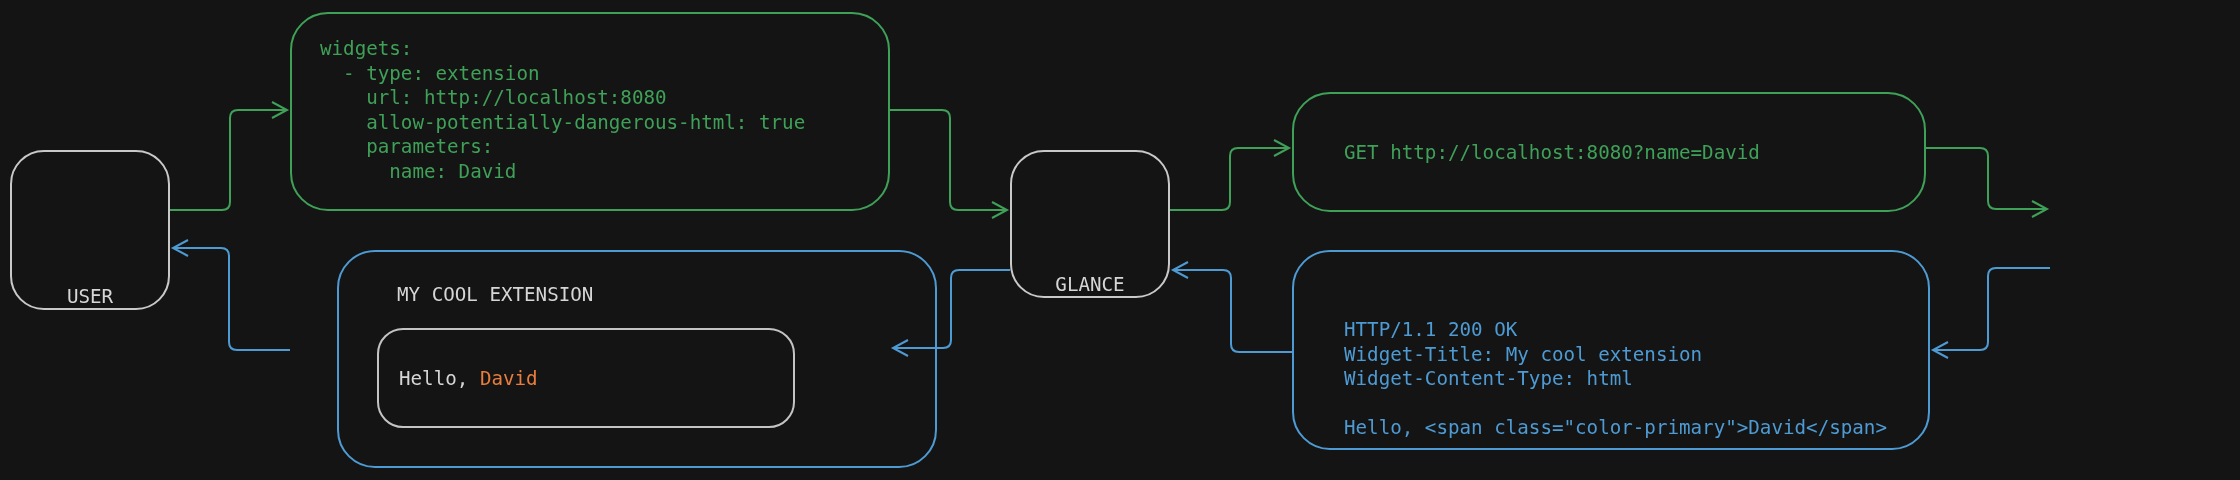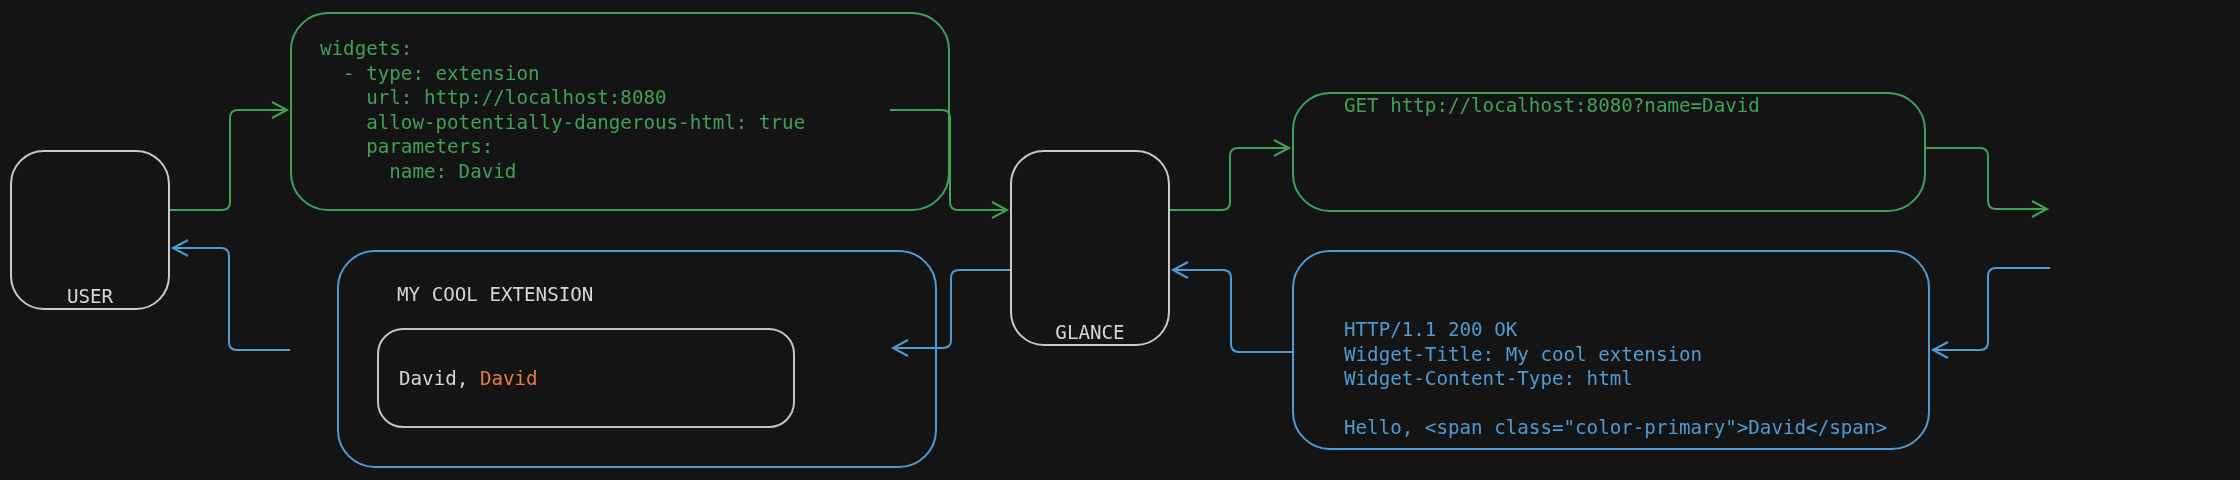--- a/index.html
+++ b/index.html
@@ -56,20 +56,21 @@
     font-family: inherit;
     font-size: 19.2px;
     line-height: 24.5px;
     white-space: pre;
   }
   #config-box   pre.code { padding: 23px 0 0 28px; }
   #response-box pre.code { padding: 30px 0 0 50px; margin-top: 36px; }
 
   #request-box {
     display: flex;
+    align-items: center;
     font-size: 19.2px;
     padding-left: 50px;
   }
 
   #widget-box .widget-title {
     position: absolute;
     left: 58px;
     top: 31px;
     font-size: 19.2px;
     color: var(--c-text);
@@ -116,26 +117,26 @@
     <path class="edge blue" d="M 2050 268 L 1996 268 Q 1988 268 1988 276 L 1988 342 Q 1988 350 1980 350 L 1933 350" marker-end="url(#mk-blue)"></path>
     <path class="edge blue" d="M 1292 352 L 1239 352 Q 1231 352 1231 344 L 1231 278 Q 1231 270 1223 270 L 1173 270" marker-end="url(#mk-blue)"></path>
     <path class="edge blue" d="M 1010 270 L 959 270 Q 951 270 951 278 L 951 340 Q 951 348 943 348 L 893 348" marker-end="url(#mk-blue)"></path>
     <path class="edge blue" d="M 290 350 L 237 350 Q 229 350 229 342 L 229 256 Q 229 248 221 248 L 173 248" marker-end="url(#mk-blue)"></path>
   </svg>
 
   <div class="box node" id="node-user" style="left:10px; top:150px; width:160px; height:160px;">
     <span>USER</span>
   </div>
 
-  <div class="box node" id="node-glance" style="left:1010px; top:150px; width:160px; height:196px;">
+  <div class="box node" id="node-glance" style="left:1010px; top:150px; width:160px; height:148px;">
     <span>GLANCE</span>
   </div>
 
 
-  <div class="box msgbox green" id="config-box" style="left:290px; top:12px; width:660px; height:199px;">
+  <div class="box msgbox green" id="config-box" style="left:290px; top:12px; width:600px; height:199px;">
     <pre class="code">widgets:
   - type: extension
     url: http://localhost:8080
     allow-potentially-dangerous-html: true
     parameters:
       name: David</pre>
   </div>
 
   <div class="box msgbox green" id="request-box" style="left:1292px; top:92px; width:634px; height:120px;">
     <span>GET http://localhost:8080?name=David</span>
@@ -145,17 +146,17 @@
     <pre class="code">HTTP/1.1 200 OK
 Widget-Title: My cool extension
 Widget-Content-Type: html
 
 Hello, &lt;span class="color-primary"&gt;David&lt;/span&gt;</pre>
   </div>
 
   <div class="box msgbox blue" id="widget-box" style="left:290px; top:250px; width:600px; height:218px;margin-left:47px;">
     <div class="widget-title">MY COOL EXTENSION</div>
     <div class="widget-inner">
-      <span class="greeting-prefix">David, </span><span class="greeting-name">David</span>
+      <span class="greeting-prefix">Hello, </span><span class="greeting-name">David</span>
     </div>
   </div>
 
 </div>
 
 </body></html>

